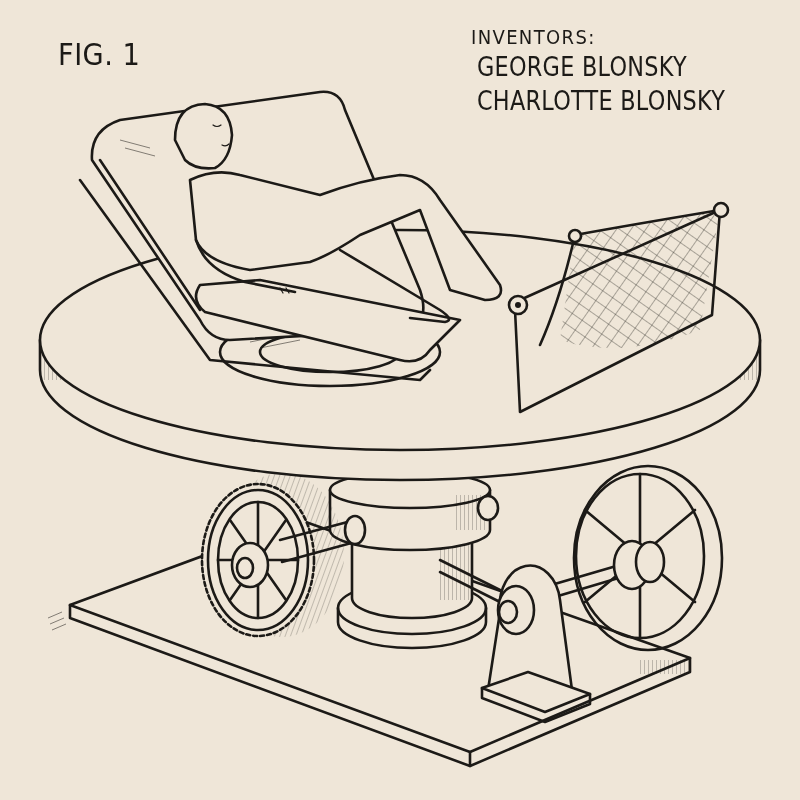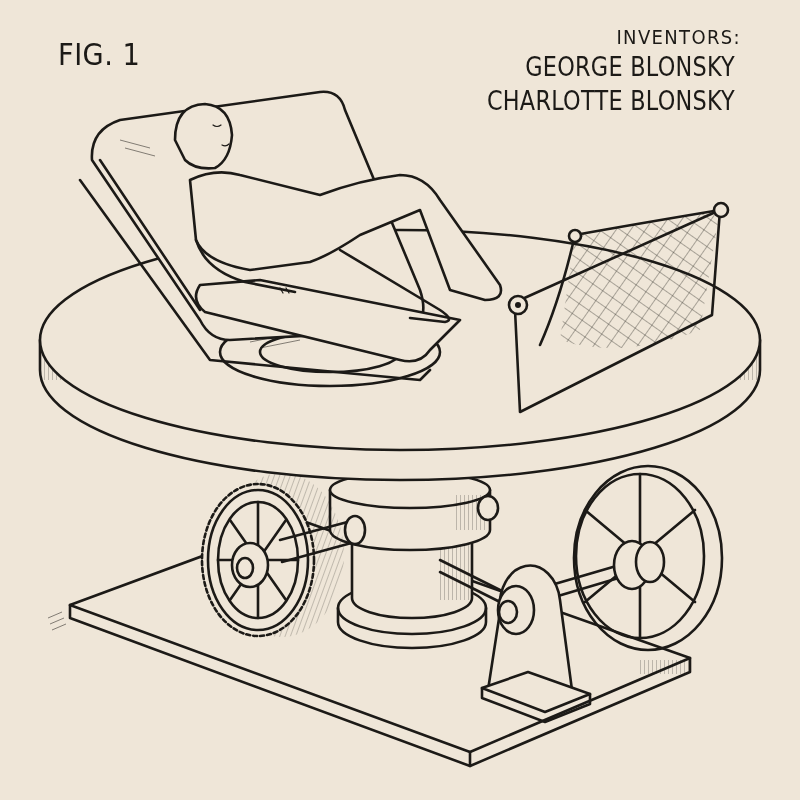--- a/index.html
+++ b/index.html
@@ -10,21 +10,21 @@
       font-family: "DejaVu Sans", "Liberation Sans", sans-serif;
       color: #1c1a17;
     }
     .fig-label {
       position: absolute; left: 58px; top: 36px;
       font-size: 31px; letter-spacing: 0.5px; font-weight: 400;
       transform: scaleX(0.88); transform-origin: left top;
     }
     .inventors {
       position: absolute; right: 44px; top: 24px; width: 300px;
-      text-align: right;
+      text-align: left;
     }
     .inventors .heading {
       font-size: 20px; letter-spacing: 1.5px; line-height: 26px;
       transform: scaleX(0.9);
     }
     .inventors .name {
       font-size: 26px; line-height: 34px; letter-spacing: 0.3px;
       transform: scaleX(0.86);
     }
     svg.drawing { position: absolute; left: 0; top: 0; }

